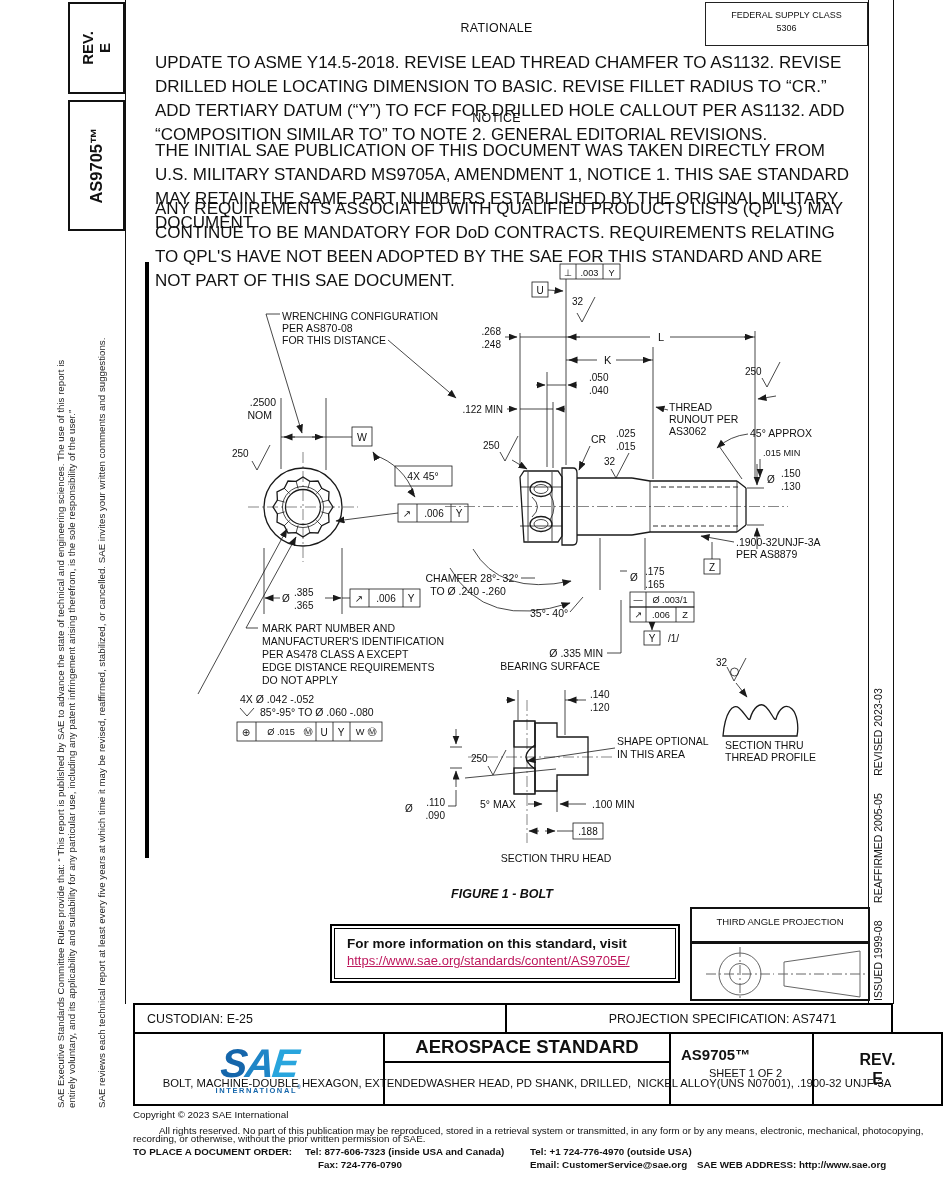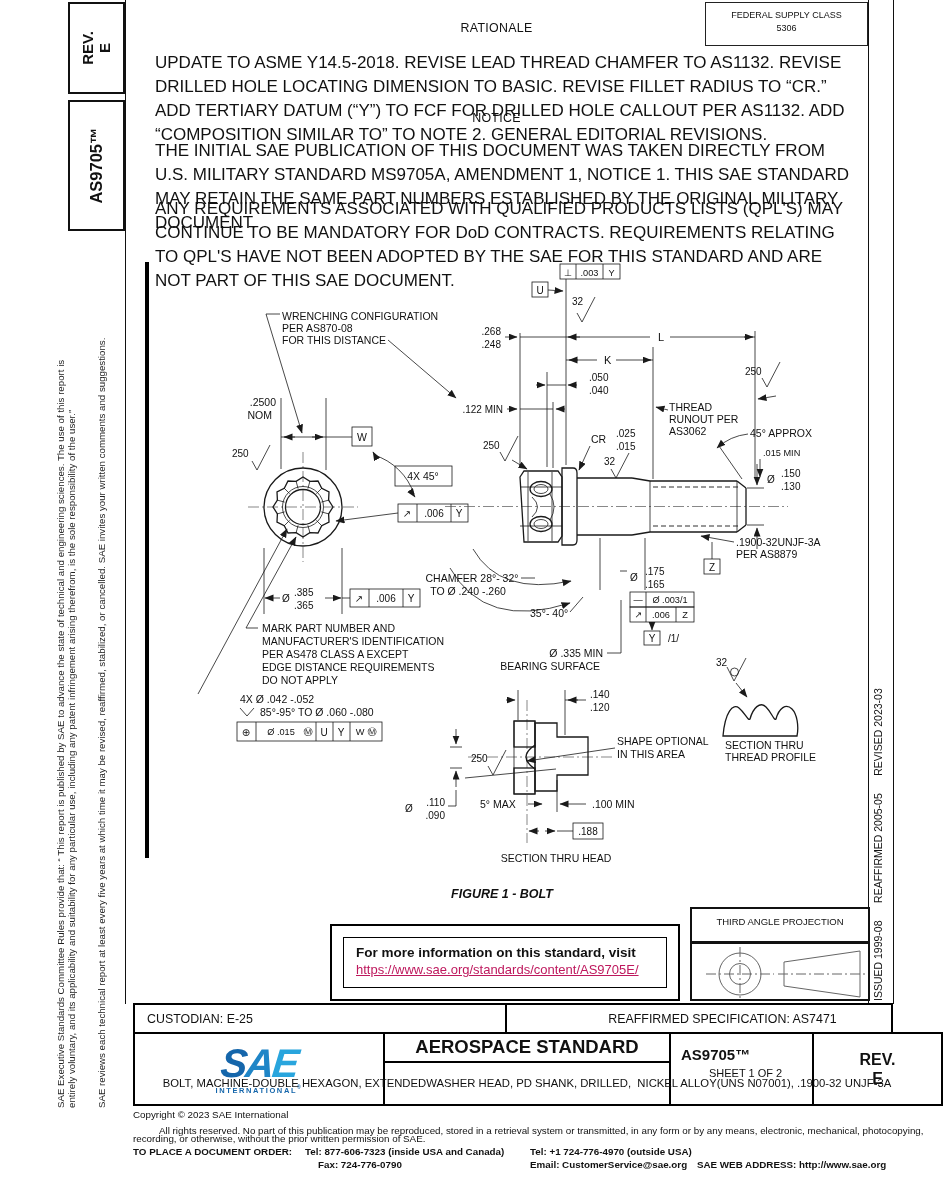--- a/index.html
+++ b/index.html
@@ -20,21 +20,21 @@
   
   svg text{fill:#111;stroke:none;font-size:10.5px;font-family:"Liberation Sans","DejaVu Sans",sans-serif;}
   svg .t9{font-size:9.2px}  svg .t10{font-size:10px} svg .t11{font-size:11px}
   svg .te{text-anchor:end}  svg .tm{text-anchor:middle}
   svg .ol{fill:none;stroke:#1a1a1a;stroke-width:1.3px}
   svg .tl{fill:none;stroke:#1a1a1a;stroke-width:.8px}
   svg .cl{fill:none;stroke:#555;stroke-width:.7px;stroke-dasharray:11 3 2 3}
   svg .dash{stroke-dasharray:5 3;stroke-width:.9px}
   svg .cap{font-weight:bold;font-style:italic;font-size:12.5px}
   
-  .infobox{left:330px;top:924px;width:350px;border:2.5px solid #000;padding:11px;background:#fff;box-sizing:border-box;}
+  .infobox{left:330px;top:924px;width:350px;border:2.5px solid #000;padding:2px;background:#fff;box-sizing:border-box;}
   .infobox-inner{border:1.5px solid #000;padding:7px 12px 9px 12px;}
   .infobox-inner .l1{font-weight:bold;font-size:13.5px;}
   .infobox-inner a{font-size:13px;text-decoration:underline;}
   
   .proj{left:690px;top:907px;width:180px;height:94px;border:2px solid #111;box-sizing:border-box;background:#fff;}
   .proj-head{height:25px;border-bottom:3px solid #111;text-align:center;font-size:9.5px;padding-top:7px;box-sizing:content-box;}
   
   .tb{box-sizing:border-box;border:2.5px solid #000;position:absolute;background:#fff;display:flex;}
   .tb-cell{box-sizing:border-box;height:100%;}
   .tb-r1c1{width:372px;border-right:2px solid #000;display:flex;align-items:center;padding-left:12px;font-size:12.4px;}
@@ -461,21 +461,21 @@
         <line x1="14" y1="30" x2="82" y2="30" stroke-dasharray="10 3 2 3"></line>
         <line x1="48" y1="3" x2="48" y2="57" stroke-dasharray="10 3 2 3"></line>
         <polygon points="92,18 168,7 168,53 92,42"></polygon>
         <line x1="86" y1="30" x2="174" y2="30" stroke-dasharray="10 3 2 3"></line>
       </g>
     </svg>
   </div>
 
   <div class="tb" style="left:133px;top:1003px;width:760px;height:29px;border-bottom:none;gap:47px;">
     <div class="tb-cell tb-r1c1">CUSTODIAN: E-25</div>
-    <div class="tb-cell tb-r1c2">REAFFIRMED SPECIFICATION: AS7471</div>
+    <div class="tb-cell tb-r1c2">PROJECTION SPECIFICATION: AS7471</div>
   </div>
 
   <div class="tb" style="left:133px;top:1032px;width:810px;height:74px;">
     <div class="tb-cell tb-logo">
       <div class="sae-logo"><span style="color:#1566ab;">S</span><span style="color:#1e85c7;">A</span><span style="color:#29a5dd;">E</span></div>
       <div class="sae-sub"><span>INTERNATIONAL</span><sup>®</sup></div>
     </div>
     <div class="tb-cell tb-title">
       <div class="tb-title-head">AEROSPACE STANDARD</div>
       <div class="tb-title-sub">

